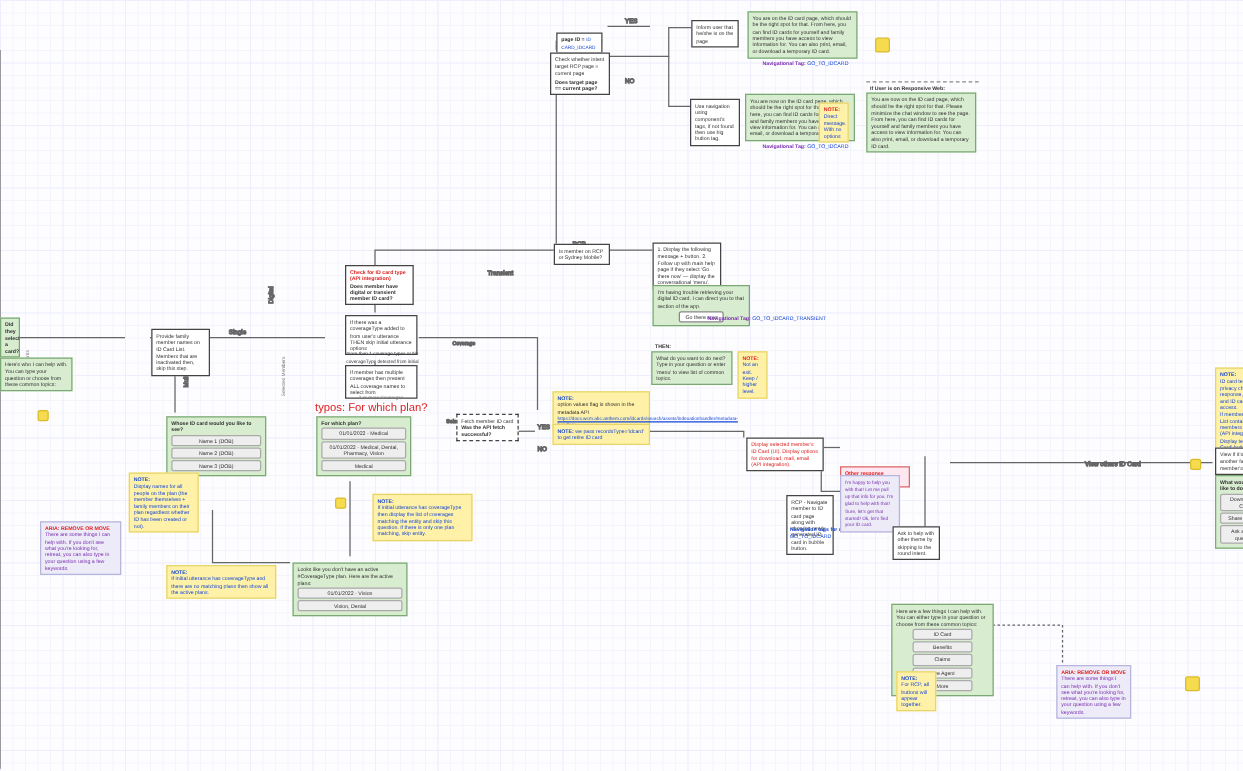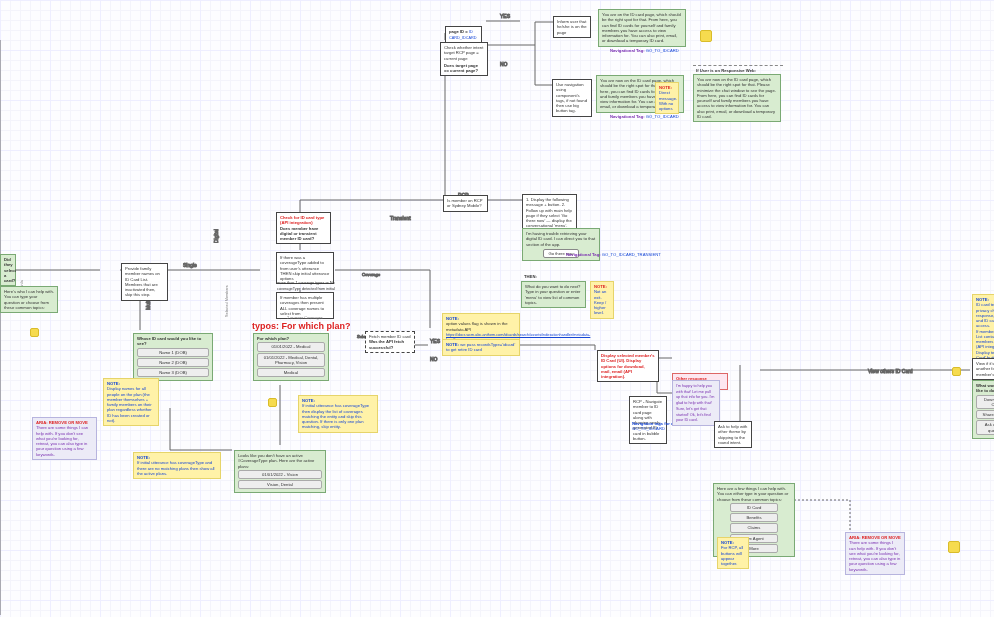--- a/index.html
+++ b/index.html
@@ -9,21 +9,21 @@
     linear-gradient(#f4f4fb 1px,transparent 1px),
     linear-gradient(90deg,#f4f4fb 1px,transparent 1px);
     background-size:50px 50px,50px 50px,10px 10px,10px 10px;}
   .node{position:absolute;box-sizing:border-box;padding:2px 3px;}
   .white{background:#fff;border:1px solid #444;}
   .green{background:#d8ecd0;border:1px solid #7aa974;}
   .yellow{background:#fff2a8;border:1px solid #e6d46a;}
   .lav{background:#ecebf7;border:1px solid #b7b4de;}
   .pink{background:#fde7f0;border:1px solid #e8a5c0;}
   .ysticker{background:#f6db4f;border:1px solid #d9bc2a;border-radius:2px;}
-  .red{color:#d22;font-weight:bold;}
+  .red{color:#d22;}
   .blue{color:#1546d6;}
   .purple{color:#7a2fb0;}
   .grey{color:#777;}
   .b{font-weight:bold;}
   .tiny{font-size:3.8px;}
   .rot{transform:rotate(-90deg);transform-origin:0 0;}
   .pill{background:#eee;border:1px solid #aaa;border-radius:2px;padding:1px 3px;margin:1px 0;display:block;text-align:center;}
   .btn{background:#fff;border:1px solid #888;border-radius:2px;padding:1px 4px;display:inline-block;}
   svg{position:absolute;top:0;left:0;pointer-events:none;}
   .dash{border-style:dashed;}

